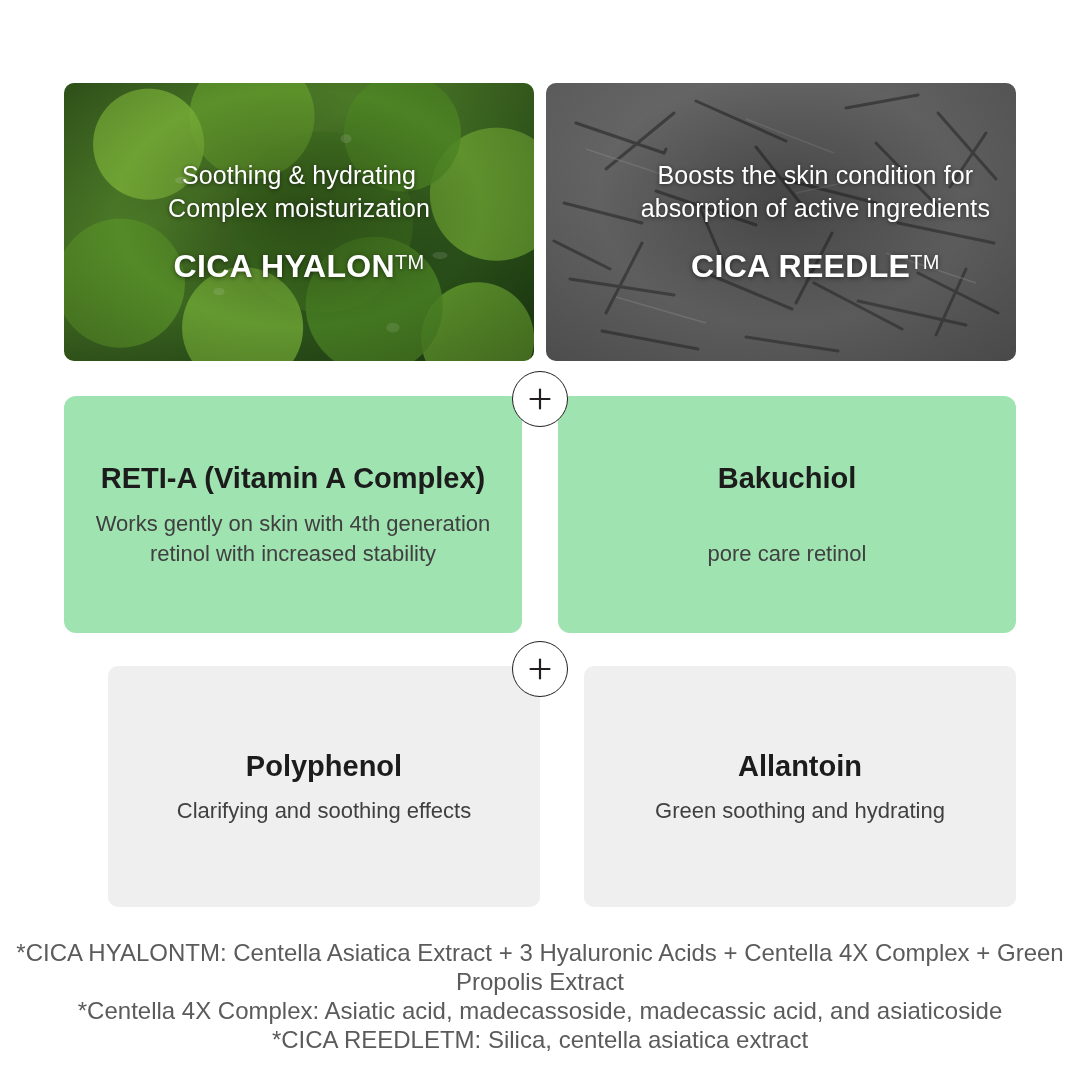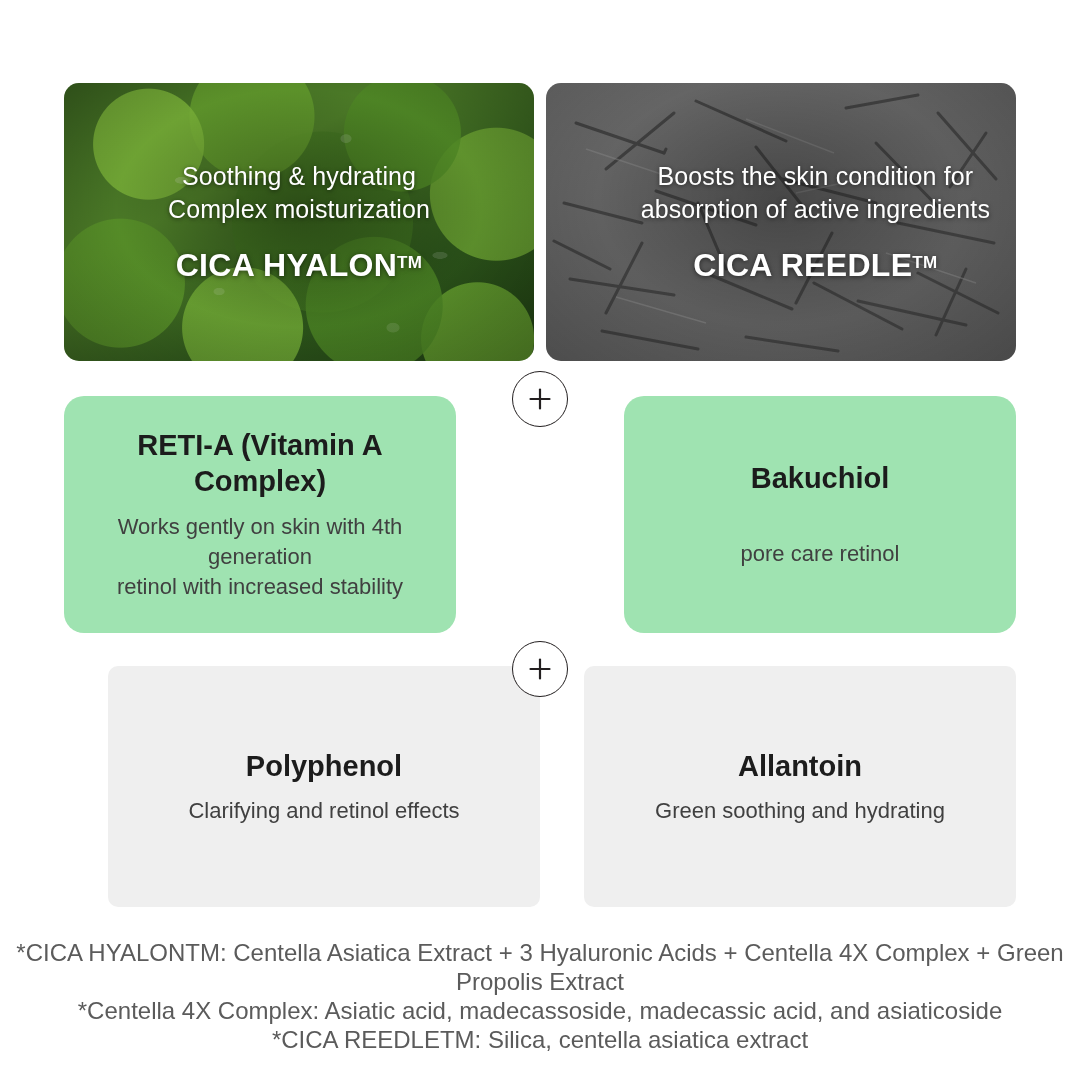--- a/index.html
+++ b/index.html
@@ -29,21 +29,21 @@
     top: 83px;
     width: 952px;
     height: 278px;
     display: flex;
     justify-content: space-between;
   }
   .img-card {
     position: relative;
     width: 470px;
     height: 278px;
-    border-radius: 15px;
+    border-radius: 10px;
     overflow: hidden;
     display: flex;
     flex-direction: column;
     align-items: center;
     justify-content: center;
     text-align: center;
     color: #ffffff;
   }
 
   
@@ -113,23 +113,23 @@
   }
   .img-title {
     margin-top: 18px;
     font-size: 32px;
     line-height: 38px;
     font-weight: 700;
     letter-spacing: 0.3px;
     text-shadow: 0 1px 5px rgba(0,0,0,0.55);
   }
   .img-title .tm {
-    font-size: 17px;
+    font-size: 20px;
     vertical-align: 8px;
-    font-weight: 700;
+    font-weight: 400;
   }
 
   
   .plus {
     position: absolute;
     left: 50%;
     transform: translateX(-50%);
     width: 54px;
     height: 54px;
     border-radius: 50%;
@@ -148,23 +148,23 @@
   .row-green {
     position: absolute;
     left: 64px;
     top: 396px;
     width: 952px;
     height: 237px;
     display: flex;
     justify-content: space-between;
   }
   .green-card {
-    width: 392px;
+    width: 458px;
     height: 237px;
-    border-radius: 20px;
+    border-radius: 12px;
     background: #9fe3b1;
     display: flex;
     flex-direction: column;
     align-items: center;
     justify-content: center;
     text-align: center;
     box-sizing: border-box;
     padding: 0 22px;
   }
   .card-title {
@@ -314,21 +314,21 @@
   <div class="plus plus-2">
     <svg width="26" height="26" viewBox="0 0 26 26" aria-hidden="true">
       <line x1="13" y1="3.5" x2="13" y2="22.5" stroke="#231f20" stroke-width="2.2" stroke-linecap="round"></line>
       <line x1="3.5" y1="13" x2="22.5" y2="13" stroke="#231f20" stroke-width="2.2" stroke-linecap="round"></line>
     </svg>
   </div>
 
   <div class="row-grey">
     <div class="grey-card">
       <div class="card-title">Polyphenol</div>
-      <div class="card-desc">Clarifying and retinol effects</div>
+      <div class="card-desc">Clarifying and soothing effects</div>
     </div>
     <div class="grey-card">
       <div class="card-title">Allantoin</div>
       <div class="card-desc">Green soothing and hydrating</div>
     </div>
   </div>
 
   <div class="footnotes">
     <div class="footnote">*CICA HYALONTM: Centella Asiatica Extract + 3 Hyaluronic Acids + Centella 4X Complex + Green Propolis Extract</div>
     <div class="footnote">*Centella 4X Complex: Asiatic acid, madecassoside, madecassic acid, and asiaticoside</div>

